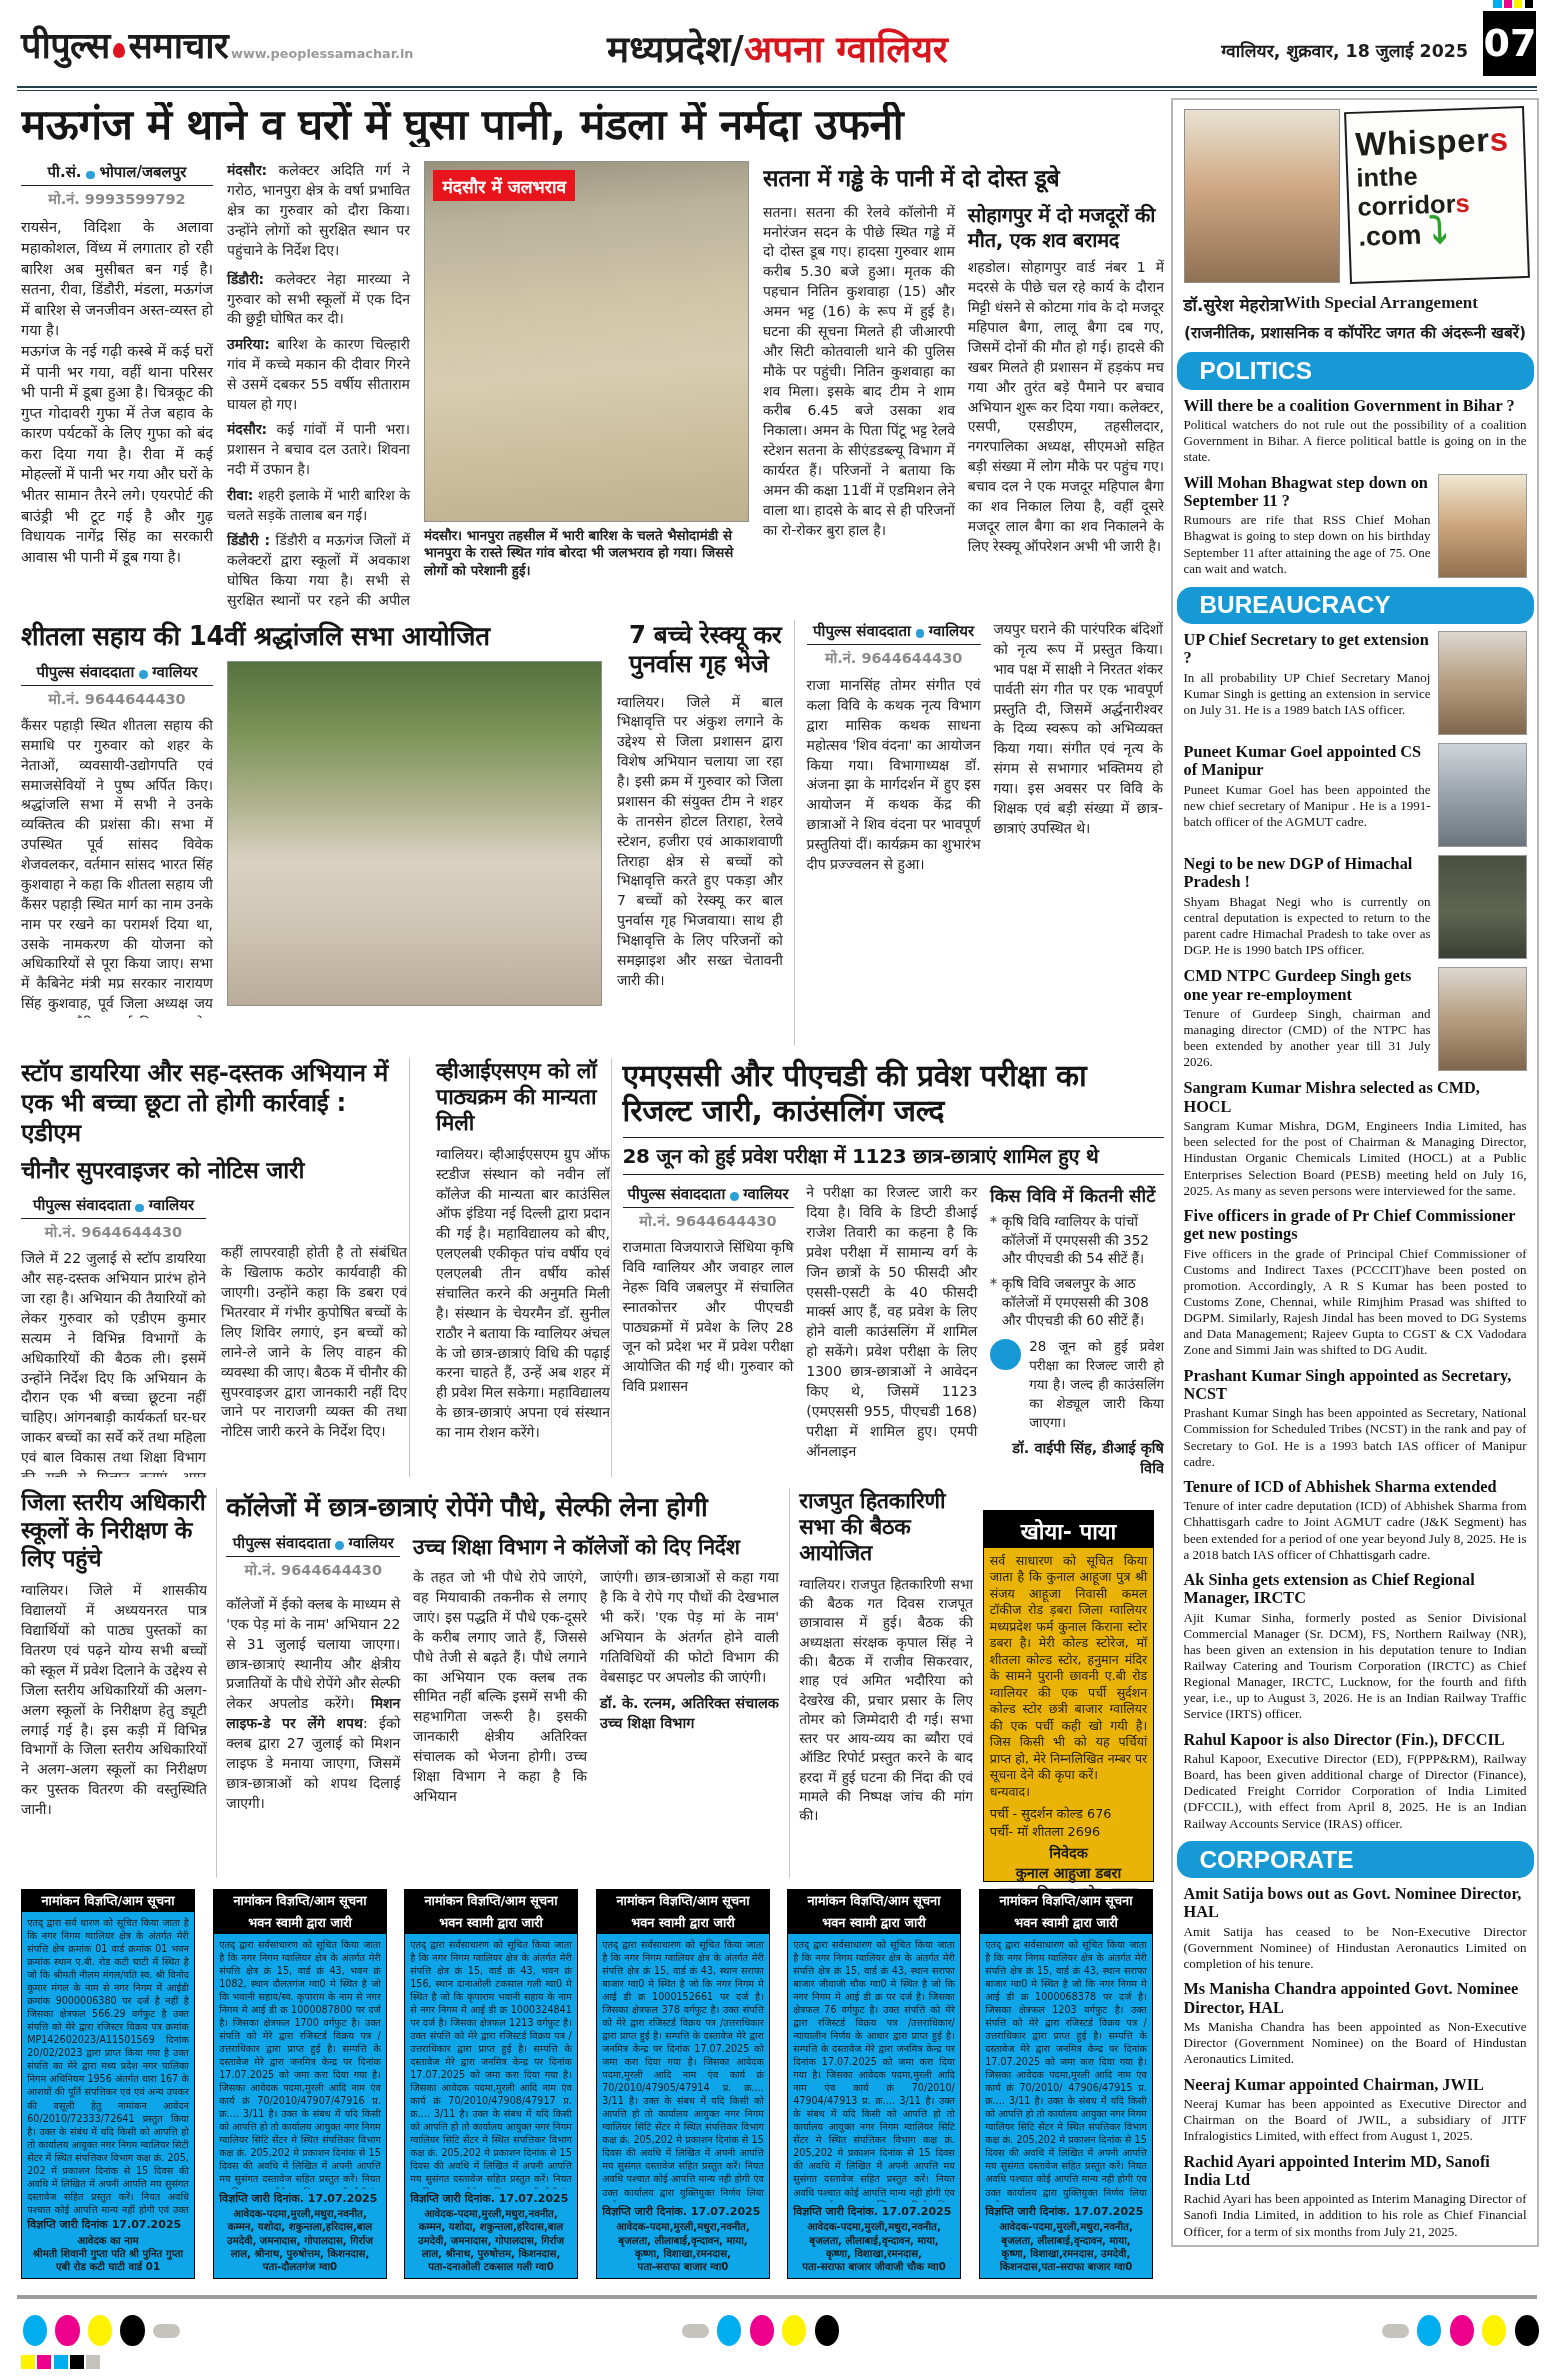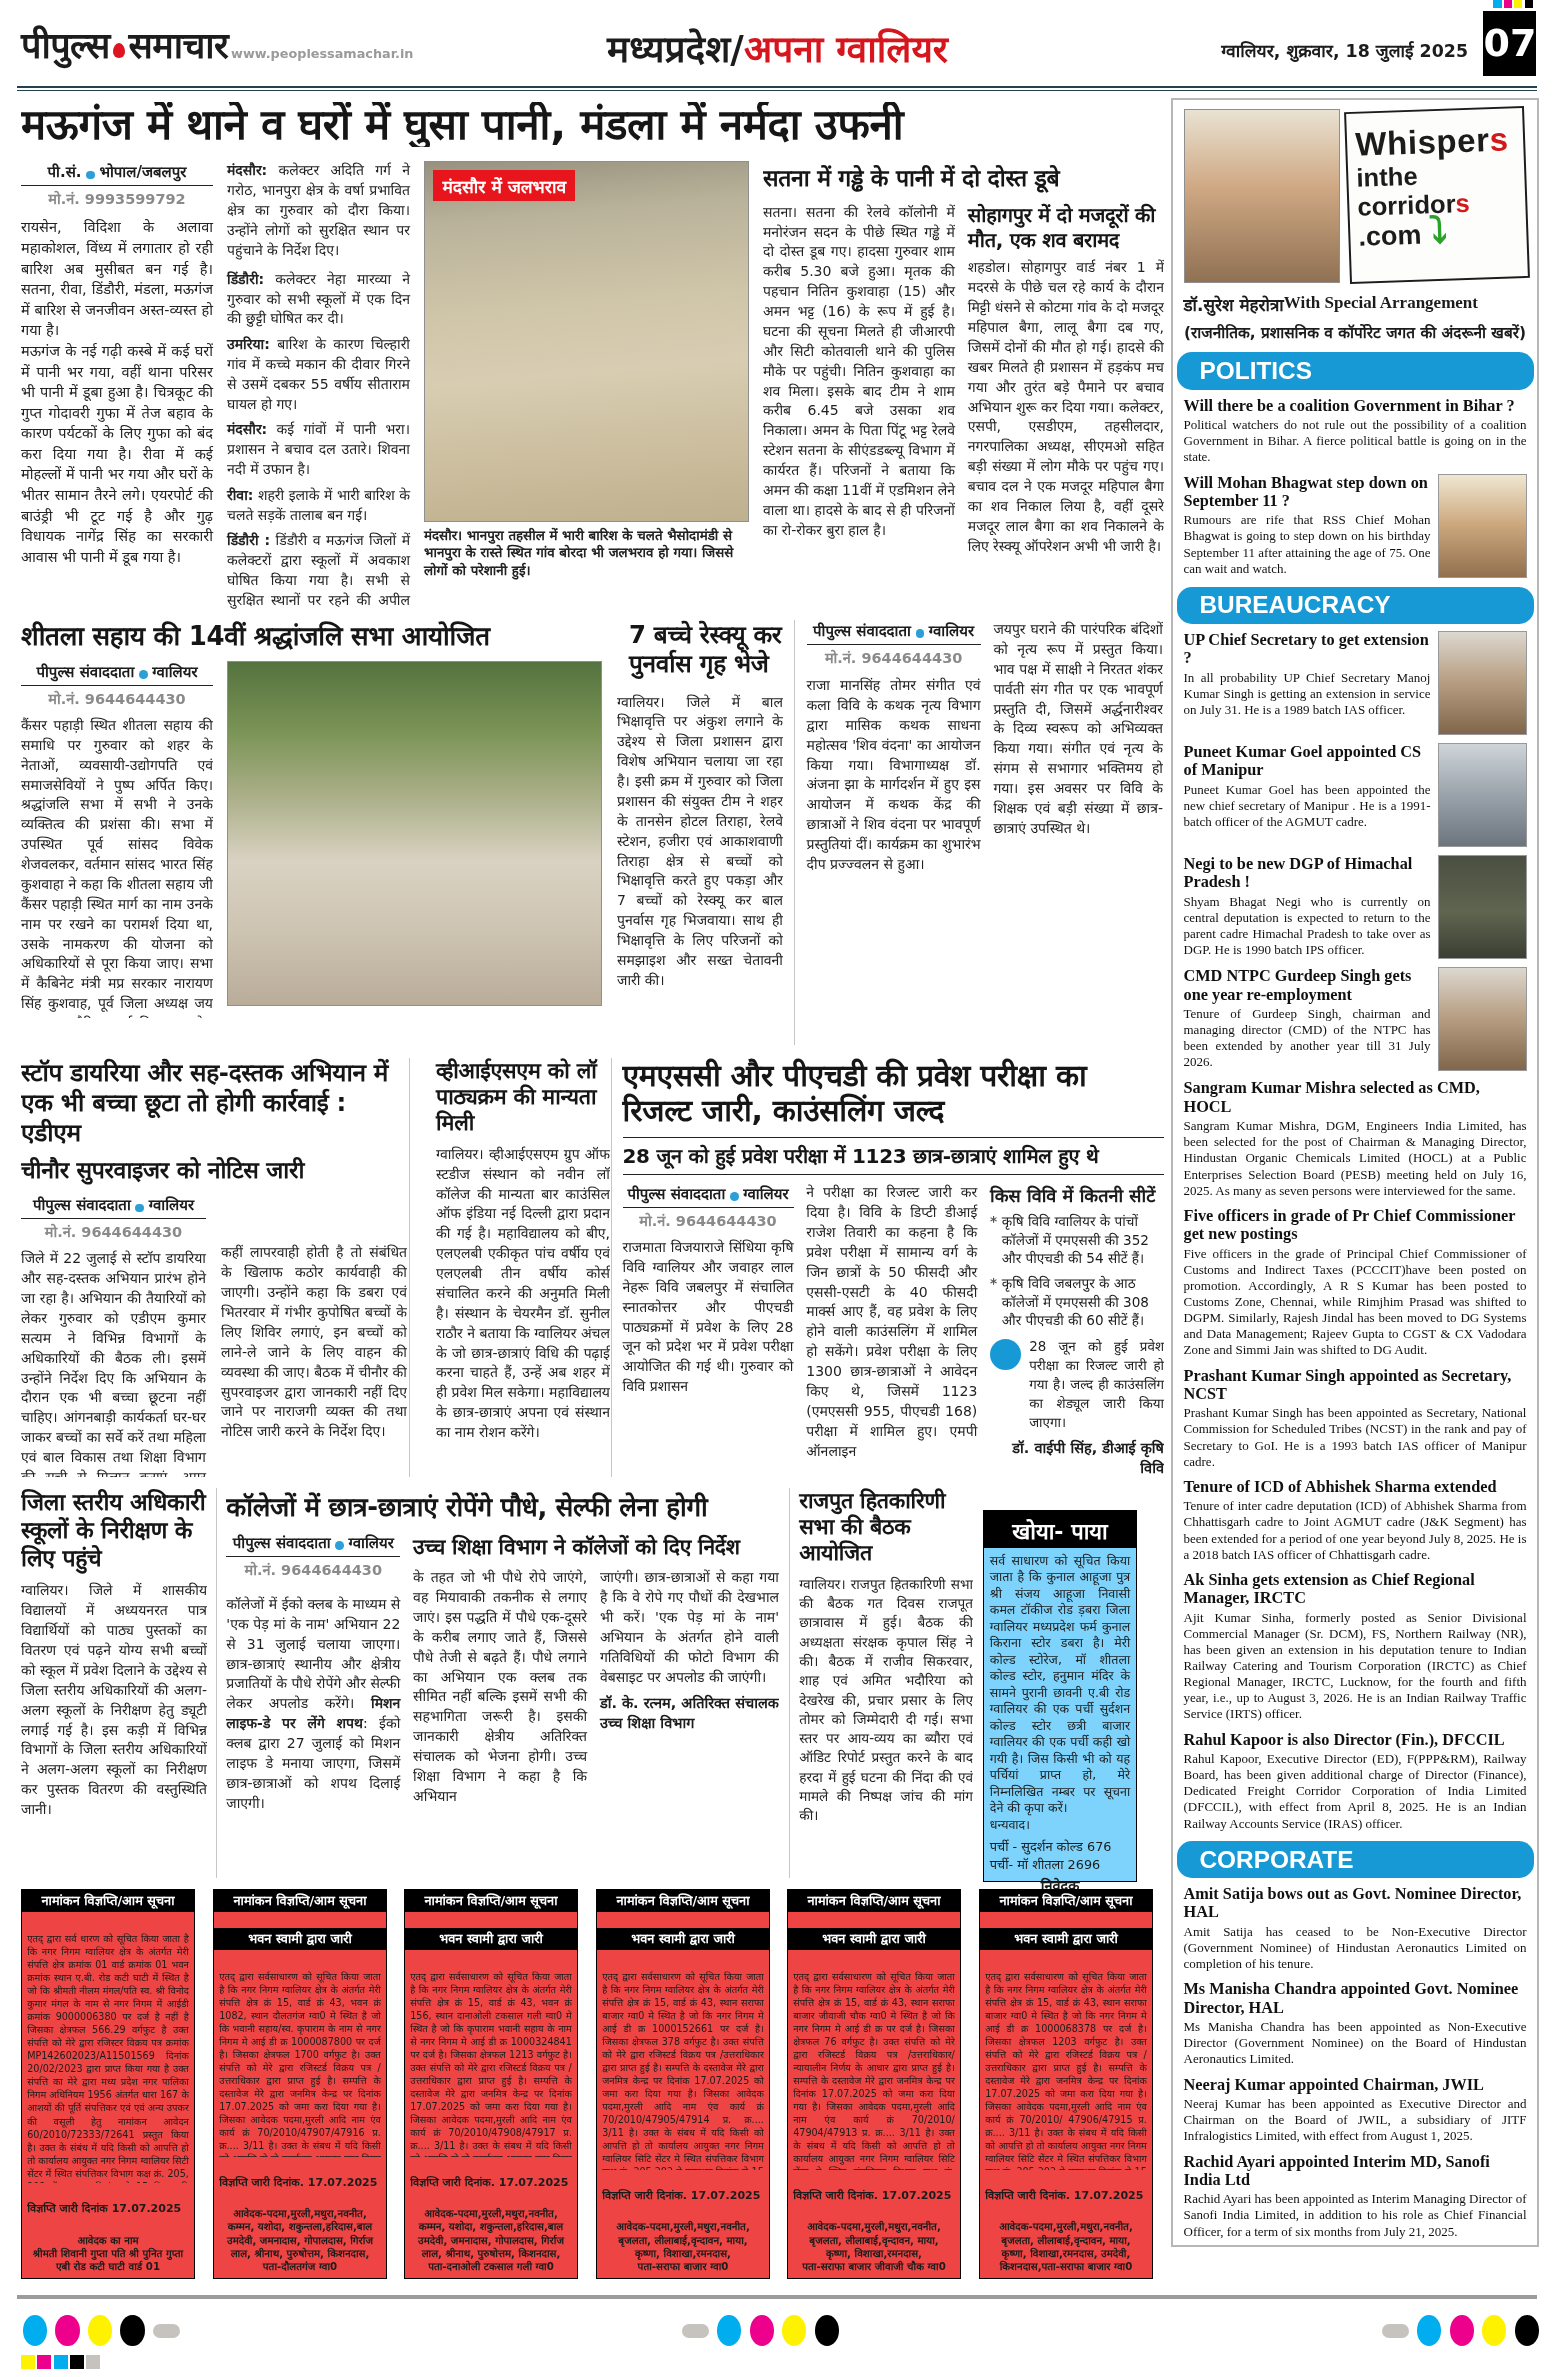--- a/index.html
+++ b/index.html
@@ -26,21 +26,21 @@
   .byline .nm{font-weight:bold;font-size:15px;}
   .byline .dot{display:inline-block;width:8.7px;height:8.7px;border-radius:50%;background:#2b9fd8;margin:0 4.6px;vertical-align:middle;}
   .byline .ph-no{display:block;color:#8a8a8a;font-weight:bold;font-size:14.5px;border-top:1.2px solid #222;margin-top:3.5px;padding-top:2.3px;}
   
   .photo{border:0.6px solid #8f8f8f;position:relative;}
   .ph-flood{background:linear-gradient(175deg,#97917e 0%,#b9b29a 16%,#cfc5a9 40%,#d8cdb2 58%,#cabc9c 82%,#bfb08f 100%);}
   .ph-crowd{background:linear-gradient(180deg,#55733f 0%,#7a9356 20%,#a8ad85 38%,#d9d2c2 58%,#cec4b2 78%,#b9ad9a 100%);}
   .photo-label{position:absolute;top:8.1px;left:8.1px;background:#e8151c;color:#fff;font-weight:bold;font-size:17.4px;padding:3.5px 9.3px;}
   .caption{font-size:13.4px;line-height:1.3;font-weight:bold;color:#222;margin-top:4.6px;}
   
-  .ad{position:absolute;width:174px;height:390px;border:1.2px solid #000;background:#ef4444;box-sizing:border-box;display:flex;flex-direction:column;gap:16px;}
+  .ad{position:absolute;width:174px;height:390px;border:1.2px solid #000;background:#0ea5e9;box-sizing:border-box;display:flex;flex-direction:column;}
   .ad-h{background:#000;color:#fff;text-align:center;font-weight:bold;font-size:12.8px;line-height:1.25;padding:2.9px 2.3px;}
   .ad-h:empty{display:none;}
   .ad-b{font-size:9.6px;line-height:1.36;text-align:justify;padding:4.1px 5.2px 0 5.2px;flex:1;overflow:hidden;}
   .ad-d{font-size:11px;font-weight:bold;padding:1.2px 5.2px;}
   .ad-a{font-size:10.2px;font-weight:bold;text-align:center;line-height:1.3;padding:1.2px 3.5px 4.6px 3.5px;white-space:pre-line;}
   
   #sidebar{left:1171px;top:98px;width:368px;height:2149px;border:2.9px solid #b7b7b7;box-sizing:border-box;
            padding:9.3px 10.5px;overflow:hidden;background:#fff;}
   .w-pill{background:#1799d5;color:#fff;font-family:"Liberation Sans",sans-serif;font-weight:bold;font-size:24.4px;
           border-radius:15px;padding:4.6px 5.8px 4.6px 23px;margin:9.3px -7px 7px -7px;}
@@ -242,21 +242,21 @@
         </div>
       </div>
     </div>
   </div>
 
   <div class="abs vline" style="left:789px;top:1488px;width:184px;height:390px;overflow:hidden;padding-left:9.3px;box-sizing:border-box;">
     <div class="hd" style="font-size:21.5px;line-height:1.22;margin-bottom:8.1px;">राजपुत हितकारिणी सभा की बैठक आयोजित</div>
     <div class="body-txt jf" style="font-size:13.6px;">ग्वालियर। राजपुत हितकारिणी सभा की बैठक गत दिवस राजपूत छात्रावास में हुई। बैठक की अध्यक्षता संरक्षक कृपाल सिंह ने की। बैठक में राजीव सिकरवार, शाह एवं अमित भदौरिया को देखरेख की, प्रचार प्रसार के लिए तोमर को जिम्मेदारी दी गई। सभा स्तर पर आय-व्यय का ब्यौरा एवं ऑडिट रिपोर्ट प्रस्तुत करने के बाद हरदा में हुई घटना की निंदा की एवं मामले की निष्पक्ष जांच की मांग की।</div>
   </div>
 
-  <div class="abs" style="left:983px;top:1510px;width:154px;height:372px;border:1.7px solid #000;box-sizing:border-box;background:#7dd3fc;">
+  <div class="abs" style="left:983px;top:1510px;width:171px;height:372px;border:1.7px solid #000;box-sizing:border-box;background:#eab308;">
     <div style="background:#000;color:#fff;font-weight:bold;font-size:22px;text-align:center;padding:3.5px 0;">खोया- पाया</div>
     <div style="padding:4.6px 5.8px;">
       <div class="jf pre" style="font-size:12.5px;line-height:1.32;">सर्व साधारण को सूचित किया जाता है कि कुनाल आहूजा पुत्र श्री संजय आहूजा निवासी कमल टॉकीज रोड ड़बरा जिला ग्वालियर मध्यप्रदेश फर्म कुनाल किराना स्टोर डबरा है। मेरी कोल्ड स्टोरेज, मॉ शीतला कोल्ड स्टोर, हनुमान मंदिर के सामने पुरानी छावनी ए.बी रोड ग्वालियर की एक पर्ची सुर्दशन कोल्ड स्टोर छत्री बाजार ग्वालियर की एक पर्ची कही खो गयी है। जिस किसी भी को यह पर्चियां प्राप्त हो, मेरे निम्नलिखित नम्बर पर सूचना देने की कृपा करें।
 धन्यवाद।</div>
       <div style="font-size:12.8px;margin-top:3.5px;">पर्ची - सुदर्शन कोल्ड 676</div>
       <div style="font-size:12.8px;">पर्ची- मॉ शीतला 2696</div>
       <div style="font-weight:bold;font-size:14.5px;text-align:center;margin-top:2.3px;">निवेदक</div>
       <div style="font-weight:bold;font-size:14.5px;text-align:center;">कुनाल आहुजा  डबरा</div>
       <div style="font-weight:bold;font-size:14.5px;text-align:center;">कुनाल किराना स्टोर, डबरा</div>
       <div style="font-weight:bold;font-size:14.5px;text-align:center;">मो- 98262-22014</div>

